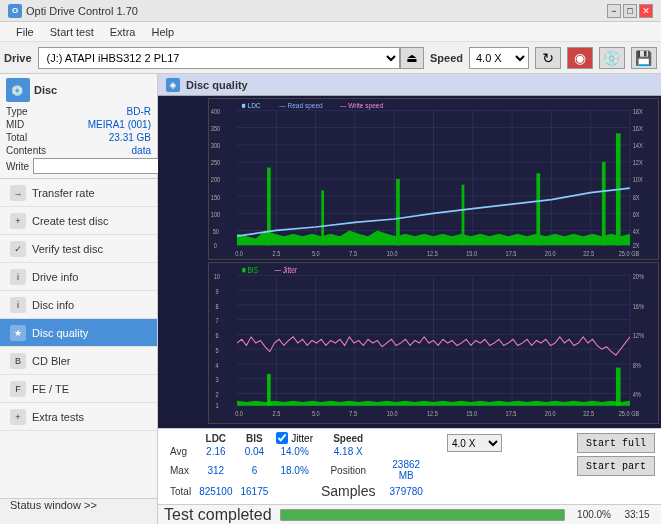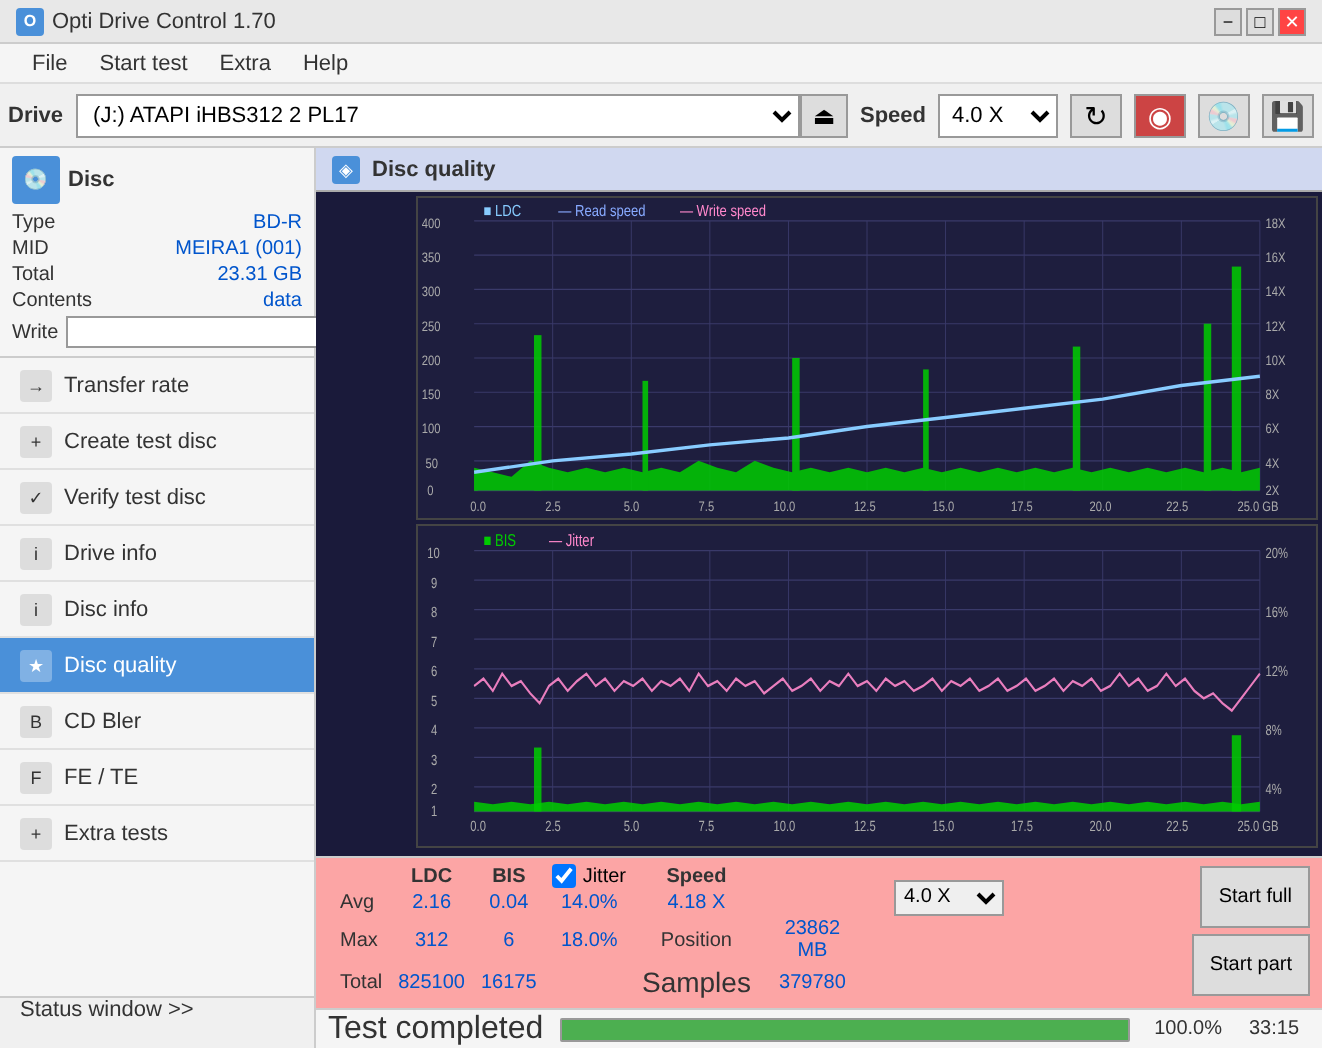--- a/index.html
+++ b/index.html
@@ -65,33 +65,33 @@
     .dq-title { font-size: 11px; font-weight: bold; color: #333; }
 
     
     .charts-area { flex: 1; display: flex; flex-direction: column; background: #1a1a3a; padding: 2px; }
 
     
     .chart-container { flex: 1; position: relative; background: #0f766e; border: 1px solid #444; margin-bottom: 2px; margin-left: 48px; }
     .chart-svg { width: 100%; height: 100%; }
 
     
-    .stats-bar { background: #fca5a5; height: 76px; border-top: 1px solid #ccc; display: flex; flex-direction: column; }
+    .stats-bar { background: #ffffff; height: 76px; border-top: 1px solid #ccc; display: flex; flex-direction: column; }
     .stats-row { display: flex; align-items: stretch; flex: 1; }
     .stats-table { flex: 1; padding: 2px 8px; }
     .stats-table table { width: 100%; border-collapse: collapse; }
     .stats-table td { font-size: 10px; padding: 1px 4px; text-align: center; }
     .stats-table td:first-child { text-align: left; color: #333; }
     .stats-hdr { font-weight: bold; color: #333 !important; }
     .stats-blue { color: #0055cc; }
     .stats-check { display: flex; align-items: center; gap: 3px; font-size: 10px; }
     .right-panel { display: flex; flex-direction: column; padding: 4px 6px; gap: 3px; width: 220px; }
     .right-panel-row { display: flex; align-items: center; gap: 6px; justify-content: space-between; }
     .right-speed-select { height: 18px; width: 55px; font-size: 10px; border: 1px solid #999; }
-    .start-btn { height: 31px; font-size: 10px; border: 1px solid #999; background: #ddd; cursor: pointer; padding: 0 8px; }
+    .start-btn { height: 20px; font-size: 10px; border: 1px solid #999; background: #ddd; cursor: pointer; padding: 0 8px; font-family: Liberation Mono, monospace; }
 
     
     .progress-bar-area { height: 20px; background: #f5f5f5; border-top: 1px solid #ccc; display: flex; align-items: center; padding: 0 6px; gap: 8px; }
     .progress-text { font-size: 16px; color: #333; min-width: 90px; }
     .progress-track { flex: 1; height: 12px; background: #ddd; border: 1px solid #999; border-radius: 1px; overflow: hidden; }
     .progress-fill { height: 100%; background: #4caf50; }
     .progress-pct { font-size: 10px; color: #333; min-width: 38px; text-align: right; }
     .progress-time { font-size: 10px; color: #333; min-width: 36px; text-align: center; }
   </style>
 </head>

